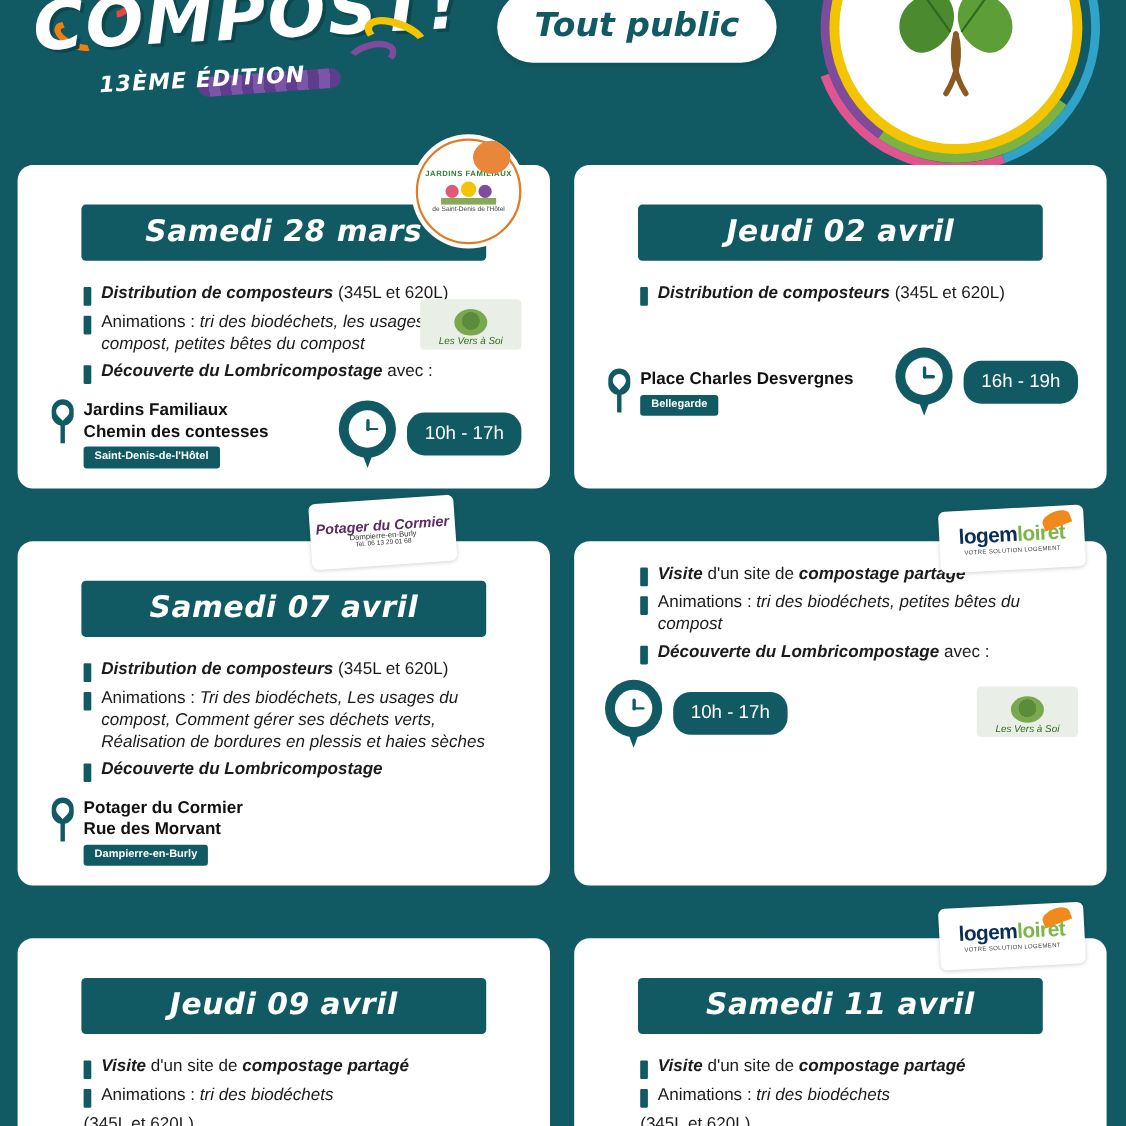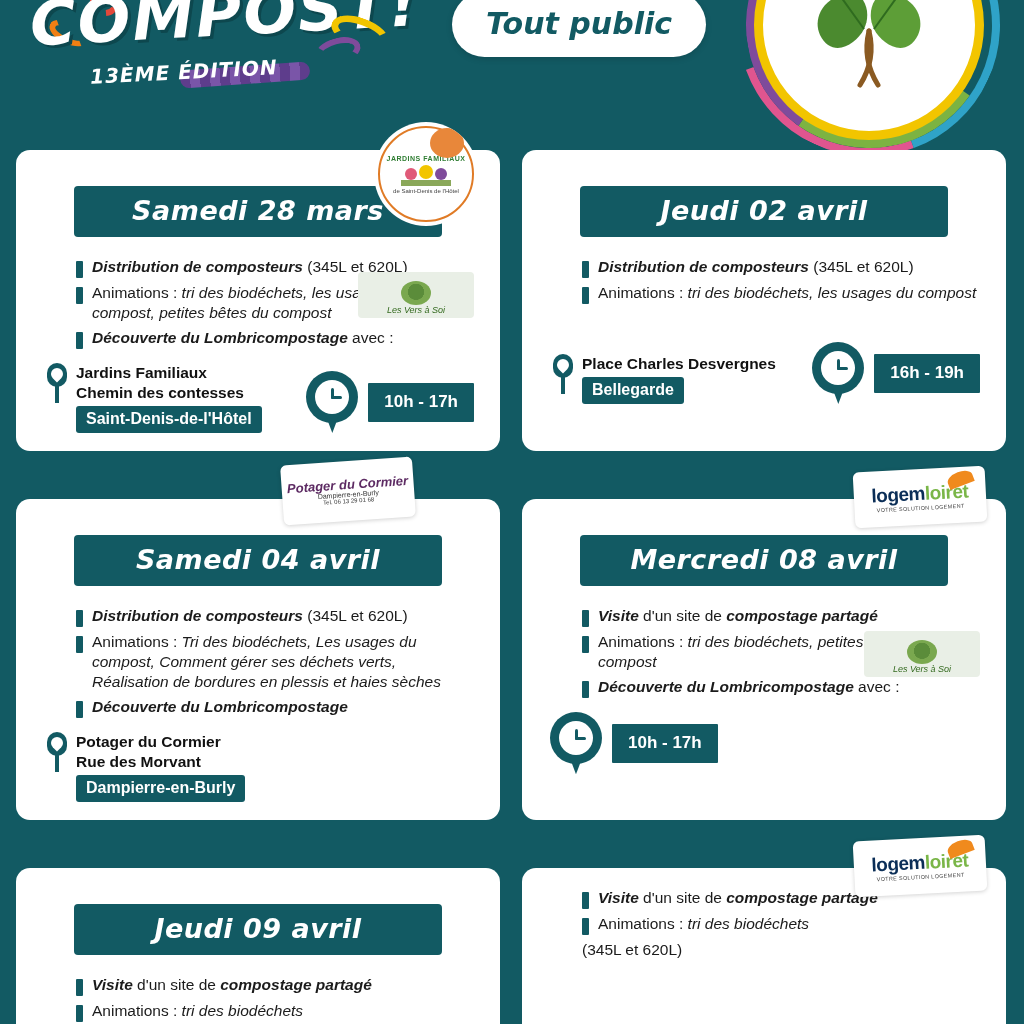--- a/index.html
+++ b/index.html
@@ -134,21 +134,21 @@
   .pin .stem {
     position: absolute; left: 11px; top: 20px; width: 4px; height: 20px; background: #125a63;
   }
   .pin .drop {
     position:absolute; left:7px; top:5px; width: 12px; height: 12px; background:#fff; border-radius: 50% 50% 50% 0;
     transform: rotate(-45deg);
   }
   .loc-text { font-size: 15.5px; color: #111; font-weight: bold; line-height: 1.25; }
   .city {
     display: inline-block; margin-top: 4px;
-    background: #125a63; color: #fff; font-weight: bold; font-size: 16px;
+    background: #125a63; color: #fff; font-weight: bold; font-size: 10px;
     padding: 3px 10px 4px 10px; border-radius: 3px;
   }
   .time-group { display: flex; align-items: center; gap: 10px; }
   .clock-pin { position: relative; width: 52px; height: 62px; flex: 0 0 auto; }
   .clock-pin .body {
     position: absolute; left: 0; top: 0; width: 52px; height: 52px;
     background: #125a63; border-radius: 50% 50% 50% 50%;
   }
   .clock-pin .tip {
     position: absolute; left: 17px; top: 38px; width: 18px; height: 24px;
@@ -157,22 +157,22 @@
   .clock-pin .face {
     position: absolute; left: 9px; top: 9px; width: 34px; height: 34px;
     background: #fff; border-radius: 50%;
   }
   .clock-pin .h1, .clock-pin .h2 {
     position: absolute; background: #125a63; border-radius: 2px;
   }
   .clock-pin .h1 { left: 25px; top: 17px; width: 2.5px; height: 11px; }
   .clock-pin .h2 { left: 25px; top: 25px; width: 11px; height: 2.5px; }
   .time-badge {
-    background: #125a63; color: #fff; font-weight: bold; font-size: 17px;
-    padding: 9px 16px 10px 16px; border-radius: 1px; white-space: nowrap;
+    background: #125a63; color: #fff; font-weight: normal; font-size: 17px;
+    padding: 9px 16px 10px 16px; border-radius: 16px; white-space: nowrap;
   }
 
   
   .logo-tile {
     position: absolute; background: #fff; border-radius: 6px;
     box-shadow: 0 1px 4px rgba(0,0,0,.18);
     display: flex; align-items: center; justify-content: center;
     overflow: hidden;
   }
   .logo-jardins {
@@ -186,21 +186,21 @@
     align-items: center; justify-content: center; background: #fff;
   }
   .jf-top { font-size: 7px; color: #2f7d32; font-weight: bold; letter-spacing: .5px; }
   .jf-bot { font-size: 6px; color: #444; }
   .pumpkin {
     position:absolute; right: 14px; top: 6px; width: 34px; height: 30px;
     background: #e8873a; border-radius: 50%;
   }
 
   .logo-vers {
-    width: 116px; height: 46px; background: #e9efe6; border-radius: 4px;
+    width: 92px; height: 46px; background: #e9efe6; border-radius: 4px;
     display: flex; flex-direction: column; align-items: center; justify-content: flex-end;
     padding-bottom: 3px;
   }
   .vers-txt { font-size: 9px; color: #33691e; font-style: italic; }
   .tree {
     width: 30px; height: 24px; background: radial-gradient(circle at 50% 45%, #5b8c3a 0 40%, #7aa84f 41% 100%);
     border-radius: 50%;
   }
 
   .logo-potager {
@@ -323,24 +323,20 @@
         </div>
       </div>
 
       <div class="card">
         <div class="date-banner">Jeudi 02 avril</div>
         <div class="bullets">
           <div class="bullet">
             <div class="sq"></div>
             <div class="txt"><i>Distribution de composteurs</i> (345L et 620L)</div>
           </div>
-          <div class="bullet">
-            <div class="sq"></div>
-            <div class="txt">Animations : <em>tri des biodéchets, les usages du compost</em></div>
-          </div>
         </div>
         <div class="footer-line" style="margin-top:38px;">
           <div class="loc">
             <div class="pin">
               <div class="head"></div>
                 <div class="drop"></div>
                 <div class="stem"></div>
             </div>
             <div class="loc-text">
               <div>Place Charles Desvergnes</div>
@@ -363,21 +359,21 @@
 
     <div class="row">
 
       <div class="card tall">
         <div class="logo-tile logo-potager">
           <div class="pot-title">Potager du Cormier</div>
           <div class="pot-sub">Dampierre-en-Burly</div>
           <div class="pot-tel">Tel. 06 13 29 01 68</div>
         </div>
 
-        <div class="date-banner">Samedi 04 avril</div>
+        <div class="date-banner">Samedi 07 avril</div>
         <div class="bullets">
           <div class="bullet">
             <div class="sq"></div>
             <div class="txt"><i>Distribution de composteurs</i> (345L et 620L)</div>
           </div>
           <div class="bullet">
             <div class="sq"></div>
             <div class="txt">Animations : <em>Tri des biodéchets, Les usages du compost, Comment gérer ses déchets verts, Réalisation de bordures en plessis et haies sèches</em></div>
           </div>
           <div class="bullet">
@@ -401,21 +397,20 @@
         </div>
       </div>
 
       <div class="card tall">
         <div class="logo-tile logo-logem">
           <div class="logem-swoosh"></div>
           <div class="logem-main"><span style="color:#0b2e57">logem</span><span>loiret</span></div>
           <div class="logem-sub">VOTRE SOLUTION LOGEMENT</div>
         </div>
 
-        <div class="date-banner">Mercredi 08 avril</div>
         <div class="bullets">
           <div class="bullet">
             <div class="sq"></div>
             <div class="txt"><i>Visite</i> d'un site de <i>compostage partagé</i></div>
           </div>
           <div class="bullet">
             <div class="sq"></div>
             <div class="txt">Animations : <em>tri des biodéchets, petites bêtes du compost</em></div>
           </div>
           <div class="bullet">
@@ -464,20 +459,21 @@
         </div>
 
       </div>
 
       <div class="card">
         <div class="logo-tile logo-logem">
           <div class="logem-swoosh"></div>
           <div class="logem-main"><span style="color:#0b2e57">logem</span><span>loiret</span></div>
           <div class="logem-sub">VOTRE SOLUTION LOGEMENT</div>
         </div>
+        <div class="date-banner">Samedi 11 avril</div>
         <div class="bullets">
           <div class="bullet">
             <div class="sq"></div>
             <div class="txt"><i>Visite</i> d'un site de <i>compostage partagé</i></div>
           </div>
           <div class="bullet">
             <div class="sq"></div>
             <div class="txt">Animations : <em>tri des biodéchets</em></div>
           </div>
           <div class="bullet">

